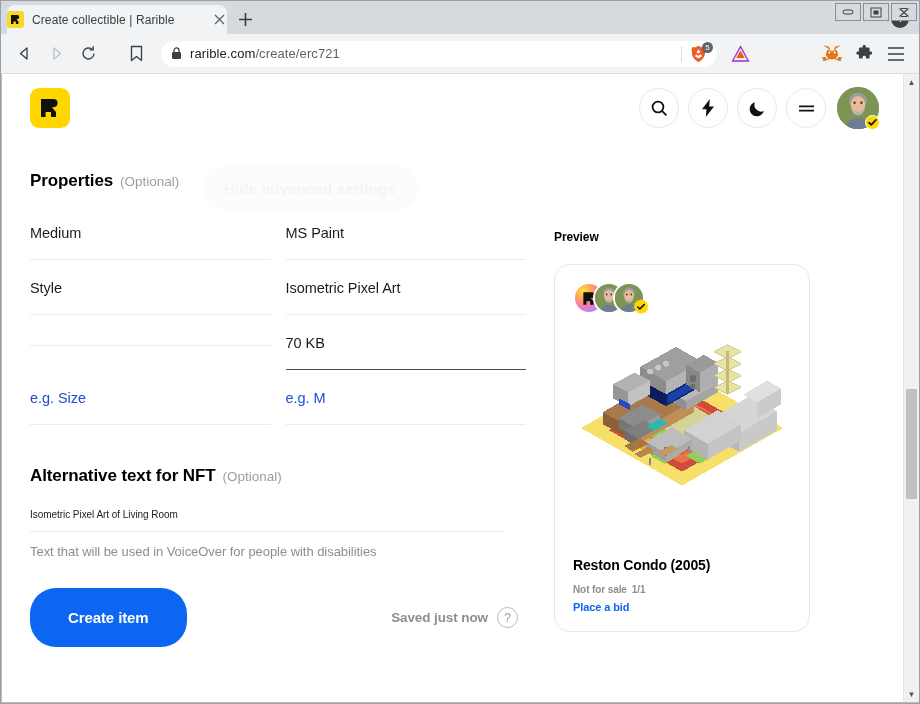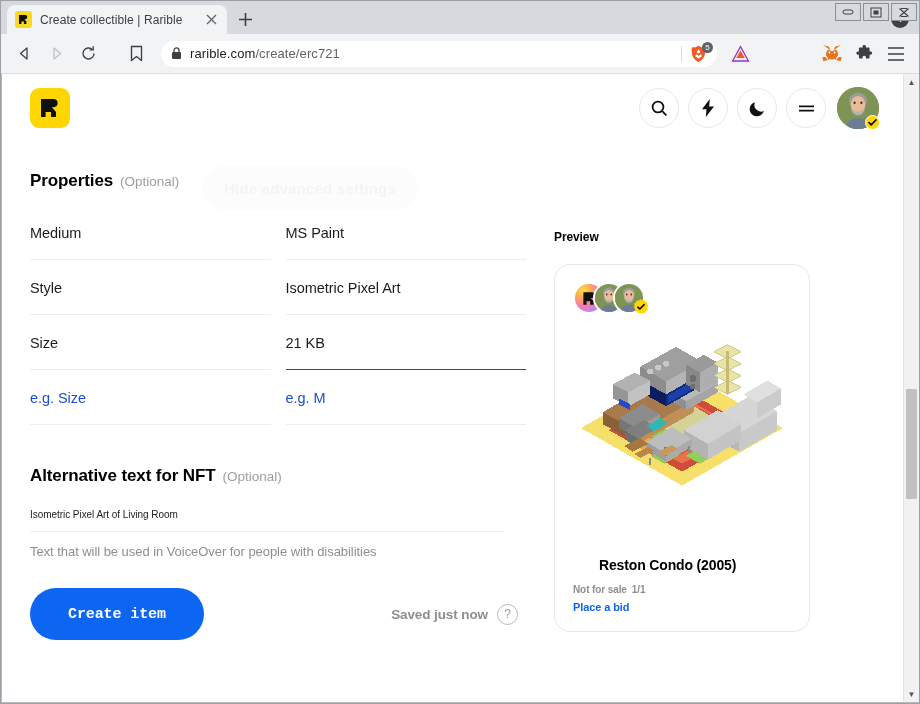--- a/index.html
+++ b/index.html
@@ -27,21 +27,21 @@
     position: relative;
     flex: 0 0 auto;
     padding-left: 6px;
   }
   .tab {
     height: 29px;
     width: 220px;
     background: #f1f3f4;
     border-radius: 8px 8px 0 0;
     display: flex; align-items: center;
-    padding: 0 8px;
+    padding: 0 0;
     gap: 8px;
     position: relative;
   }
   .tab-favicon {
     width: 17px; height: 17px;
     background: #f9d923;
     border-radius: 3px;
     display: flex; align-items: center; justify-content: center;
     flex: 0 0 auto;
   }
@@ -292,24 +292,24 @@
     margin-top: 29px;
     display: flex; align-items: center;
   }
   .create-btn {
     background: #0d66f2;
     color: #fff;
     font-size: 15px;
     font-weight: bold;
     border: none;
     border-radius: 26px;
-    height: 52px;
+    height: 59px;
     padding: 0 38px;
     letter-spacing: -.1px;
-    font-family: Liberation Mono, monospace;
+    font-family: Liberation Sans, sans-serif;
   }
   .save-status {
     margin-left: auto;
     display: flex; align-items: center; gap: 9px;
     padding-right: 8px;
   }
   .save-text {
     font-size: 13.5px;
     color: #8e8e8e;
     font-weight: bold;
@@ -369,21 +369,21 @@
                        12% 44%,8% 30%,21% 24%,24% 10%,39% 11%);
   }
   .art-wrap {
     margin-top: 10px;
     height: 218px;
     display: flex; align-items: center; justify-content: center;
     overflow: hidden;
   }
   .nft-title {
     font-size: 14px; font-weight: bold; color: #000;
-    margin-top: 14px; letter-spacing: -.15px; margin-left: 26px;
+    margin-top: 14px; letter-spacing: -.15px;
   }
   .nft-price {
     font-size: 10px; font-weight: bold; color: #8e8e8e;
     margin-top: 11px; letter-spacing: -.1px;
   }
   .nft-price .count { margin-left: 5px; }
   .nft-bid {
     font-size: 11px; font-weight: bold; color: #0d66f2;
     margin-top: 6px; letter-spacing: -.1px;
   }
@@ -614,25 +614,24 @@
             <div class="prop-field">
               <div class="val">Style</div>
               <div class="prop-underline"></div>
             </div>
             <div class="prop-field">
               <div class="val">Isometric Pixel Art</div>
               <div class="prop-underline"></div>
             </div>
 
             <div class="prop-field">
-              <div class="val">Size</div>
               <div class="prop-underline"></div>
             </div>
             <div class="prop-field">
-              <div class="val">21 KB</div>
+              <div class="val">70 KB</div>
               <div class="prop-underline active"></div>
             </div>
 
             <div class="prop-field">
               <div class="val ph">e.g. Size</div>
               <div class="prop-underline"></div>
             </div>
             <div class="prop-field">
               <div class="val ph">e.g. M</div>
               <div class="prop-underline"></div>

